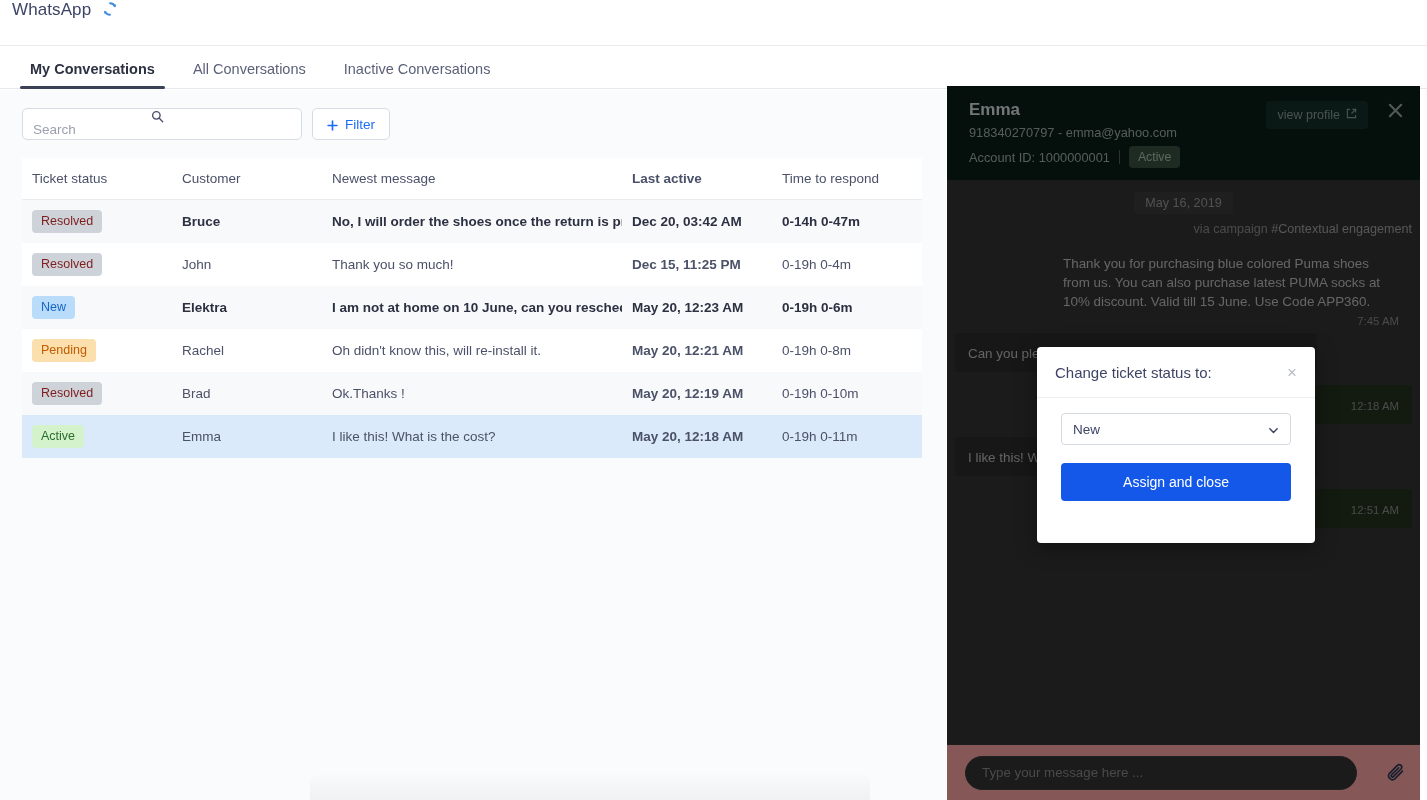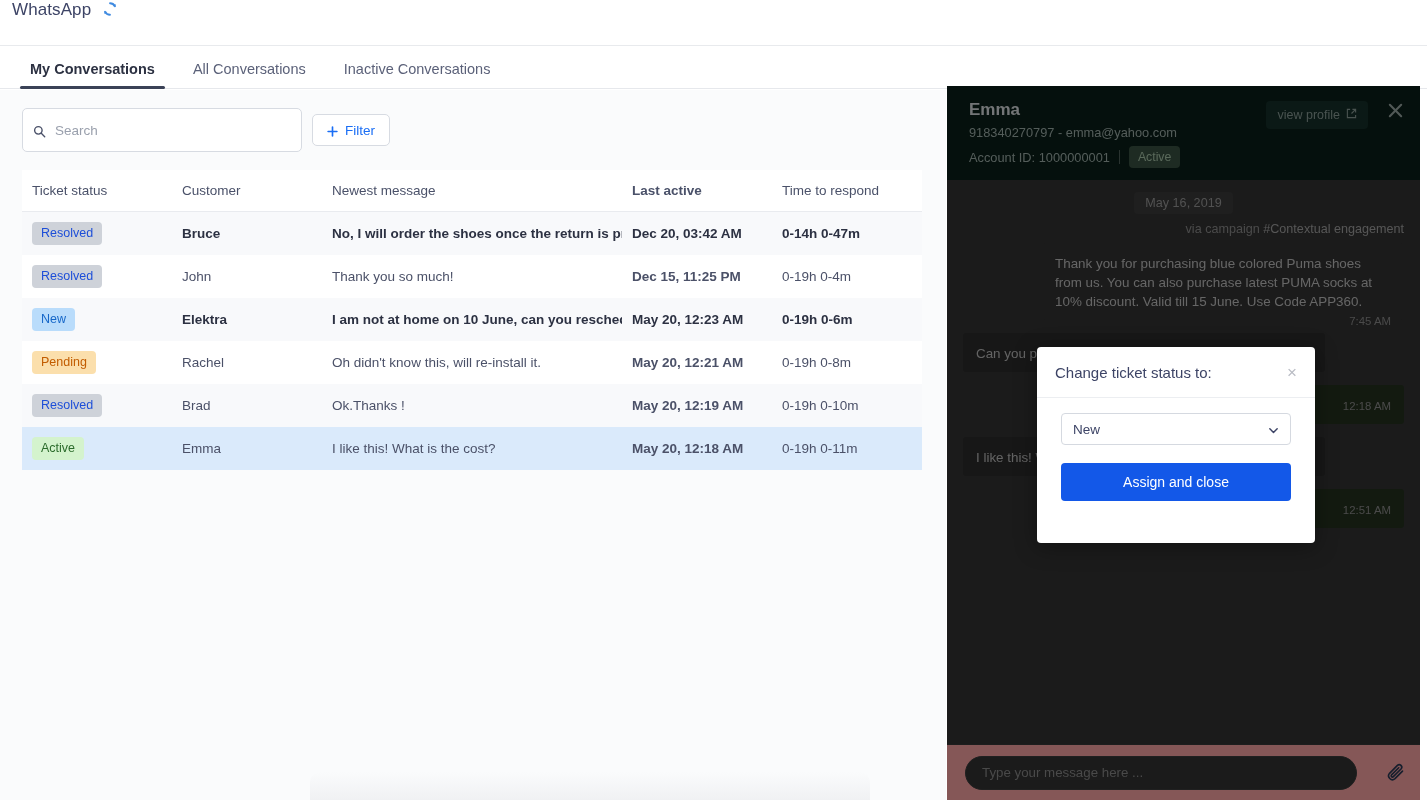--- a/index.html
+++ b/index.html
@@ -39,23 +39,23 @@
     height:3px; background:#3b4257; border-radius:2px;
   }
 
   
   .left-pane {
     position:absolute; left:0; top:90px; width:946px; bottom:0;
     background:#fafbfc; padding: 18px 22px 0 22px;
   }
   .controls { display:flex; align-items:center; gap:10px; }
   .search-box {
-    width: 280px; height: 44px; background:#fff;
+    width: 280px; height: 32px; background:#fff;
     border:1px solid #d7dbe2; border-radius:5px;
-    display:flex; align-items:center; padding: 0 10px;
+    display:flex; align-items:center; padding: 0 10px; flex-direction: column;
   }
   .search-icon { width:13px; height:13px; flex:none; margin-right:9px; }
   .search-input {
     border:none; outline:none; font-size:13.5px; color:#3d4466;
     width:100%; background:transparent; font-family: inherit;
   }
   .search-input::placeholder { color:#9aa0ad; }
   .filter-btn {
     height:32px; background:#fff; border:1px solid #d7dbe2; border-radius:5px;
     display:flex; align-items:center; gap:7px; padding: 0 14px;
@@ -77,21 +77,21 @@
   .c-status { width:150px; }
   .c-customer { width:150px; }
   .c-message { width:300px; text-overflow: clip; }
   .c-active { width:150px;font-weight:bold; }
   .c-respond { width:150px; }
 
   .badge {
     display:inline-block; padding: 4px 9px; border-radius:4px;
     font-size:12.5px; font-weight:normal; line-height:1.15;
   }
-  .badge.resolved { background:#ced2d9; color:#1d4ed8; }
+  .badge.resolved { background:#ced2d9; color:#7f1d1d; }
   .badge.new      { background:#b9dcfb; color:#1667c8; }
   .badge.pending  { background:#fbdfac; color:#c25c00; }
   .badge.active   { background:#d4f3cd; color:#2b6b2b; }
 
   .bottom-strip {
     position:absolute; left:310px; bottom:0; width:560px; height:28px;
     background: linear-gradient(to bottom, #fafbfc, #f0f1f3);
     border-top-left-radius:10px; border-top-right-radius:10px;
   }
 
@@ -116,21 +116,21 @@
   .view-profile {
     position:absolute; right:52px; top:15px;
     background:#16302a; color:#8a9d98; font-size:12.5px;
     padding:7px 11px; border-radius:4px; display:flex; align-items:center; gap:6px;
     cursor:pointer;
   }
   .close-x {
     position:absolute; right:16px; top:16px; width:17px; height:17px; cursor:pointer;
   }
 
-  .chat-body { flex:1; position:relative; overflow:hidden; padding: 12px 16px; }
+  .chat-body { flex:1; position:relative; overflow:hidden; padding: 12px 8px; }
   .date-chip {
     margin: 0 auto 8px auto; width:max-content;
     background:#3b3b3b; color:#9a9a9a; font-size:12.6px;
     padding:4px 11px; border-radius:4px;
   }
   .campaign-note {
     text-align:right; font-size:12.6px; color:#8d8d8d; margin: 6px 0 7px 0;
   }
   .campaign-note b { color:#a3a3a3; font-weight:normal; }
   .bubble {

